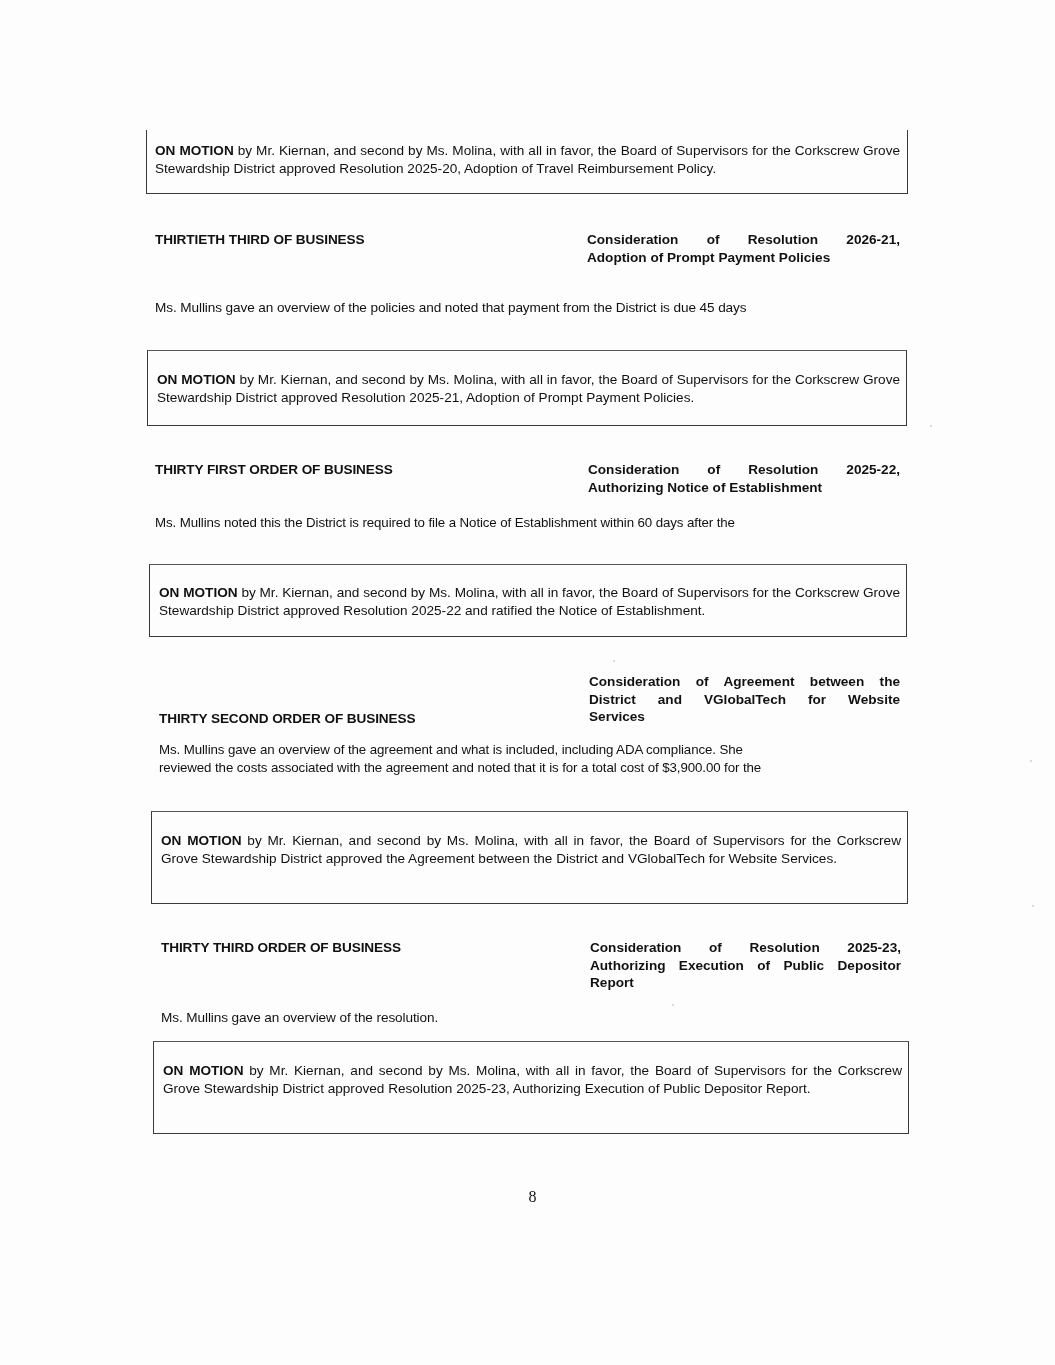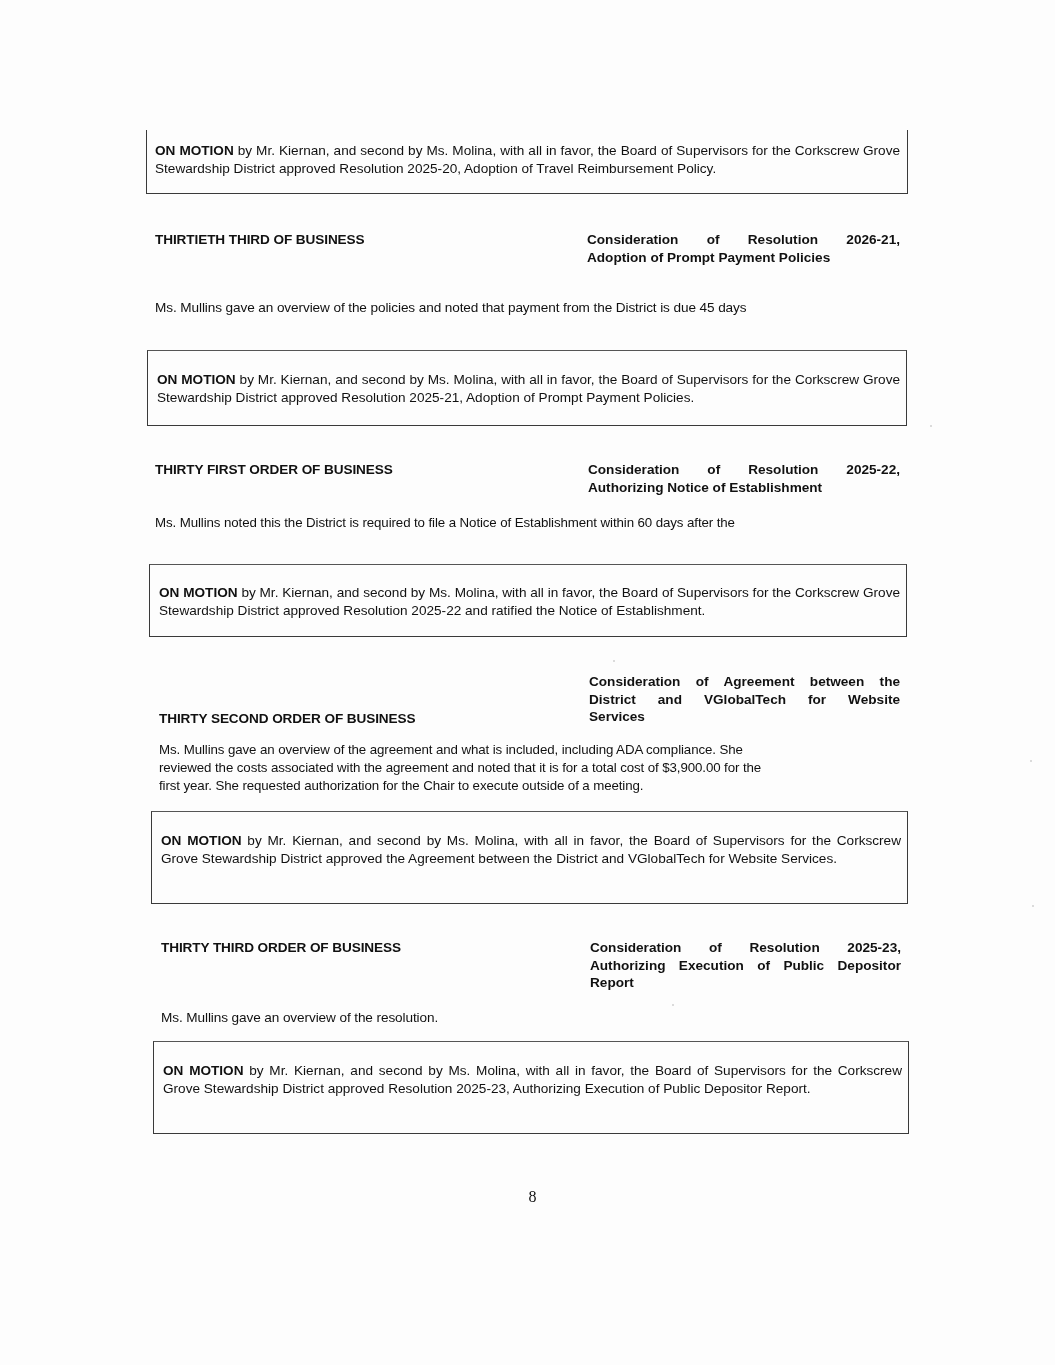--- a/index.html
+++ b/index.html
@@ -124,21 +124,20 @@
 
   <div class="heading-left" style="left:159px; top:673px;margin-top:37px;">THIRTY SECOND ORDER OF BUSINESS</div>
   <div class="heading-right" style="left:589px; top:673px; width:311px;">
     <span class="line">Consideration of Agreement between the</span>
     <span class="line">District and VGlobalTech for Website</span>
     <span class="line last">Services</span>
   </div>
   <div class="para" style="left:159px; top:741px; font-size:13.3px;">
     <div>Ms. Mullins gave an overview of the agreement and what is included, including ADA compliance. She</div>
     <div>reviewed the costs associated with the agreement and noted that it is for a total cost of $3,900.00 for the</div>
-    <div>first year. She requested authorization for the Chair to execute outside of a meeting.</div>
   </div>
 
   <div class="motion-box" style="left:151px; top:811px; width:757px; height:93px;">
     <div class="inner" style="left:9px; top:20px; width:740px;">
       <b>ON MOTION</b><span> by Mr. Kiernan, and second by Ms. Molina, with all in favor, the Board of Supervisors for the Corkscrew Grove Stewardship District approved the Agreement between the District and VGlobalTech for Website Services.</span>
     </div>
   </div>
 
   <div class="heading-left" style="left:161px; top:939px;">THIRTY THIRD ORDER OF BUSINESS</div>
   <div class="heading-right" style="left:590px; top:939px; width:311px;">

